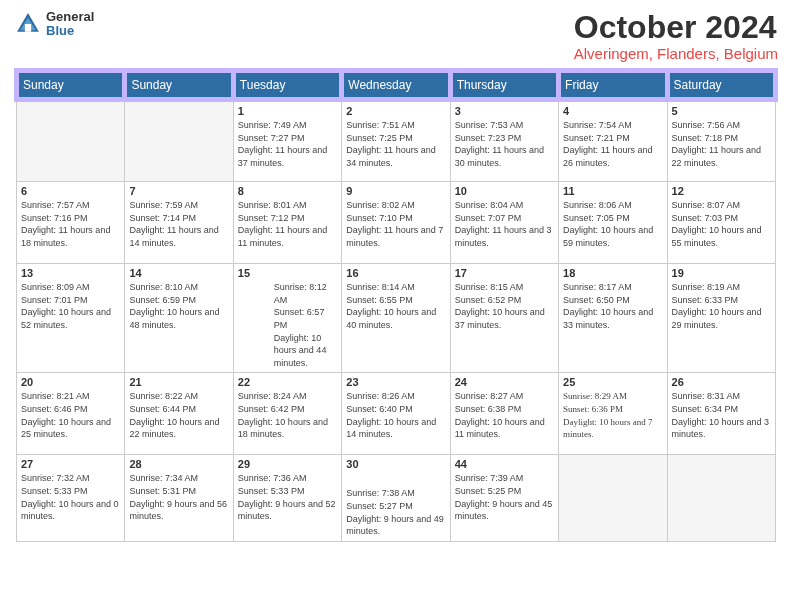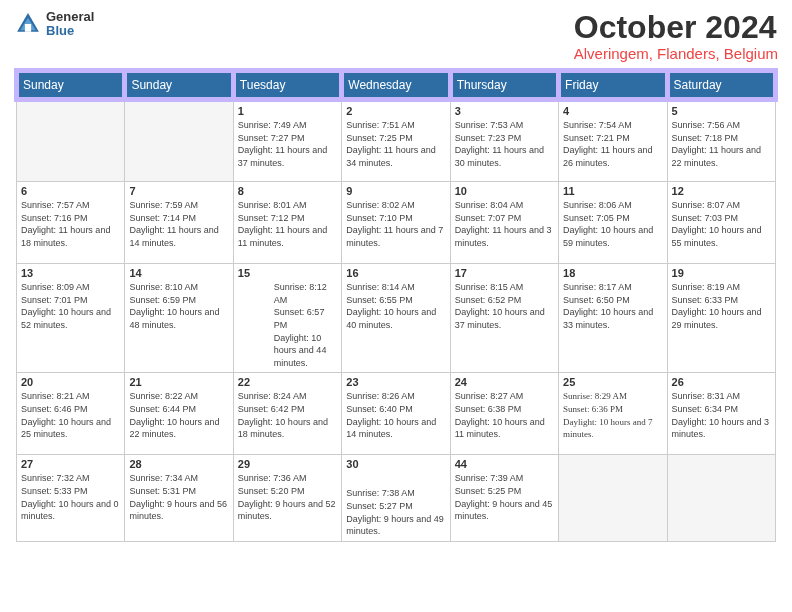--- a/index.html
+++ b/index.html
@@ -309,21 +309,21 @@
           </td>
           <td>
             <span class="day-number">28</span>
             <div class="day-info" style="white-space: pre-line;">Sunrise: 7:34 AM
 Sunset: 5:31 PM
 Daylight: 9 hours and 56 minutes.</div>
           </td>
           <td>
             <span class="day-number">29</span>
             <div class="day-info" style="white-space: pre-line;">Sunrise: 7:36 AM
-Sunset: 5:20 PM
+Sunset: 5:33 PM
 Daylight: 9 hours and 52 minutes.</div>
           </td>
           <td>
             <span class="day-number">30</span>
             <div class="day-info" style="white-space: pre-line; margin-top: 17px;">Sunrise: 7:38 AM
 Sunset: 5:27 PM
 Daylight: 9 hours and 49 minutes.</div>
           </td>
           <td>
             <span class="day-number">44</span>

